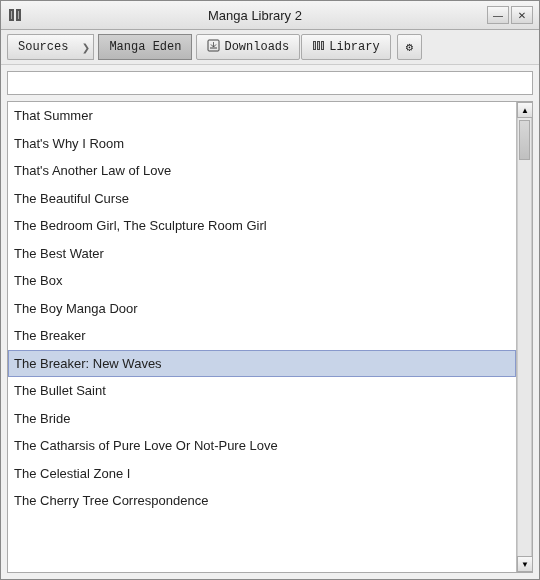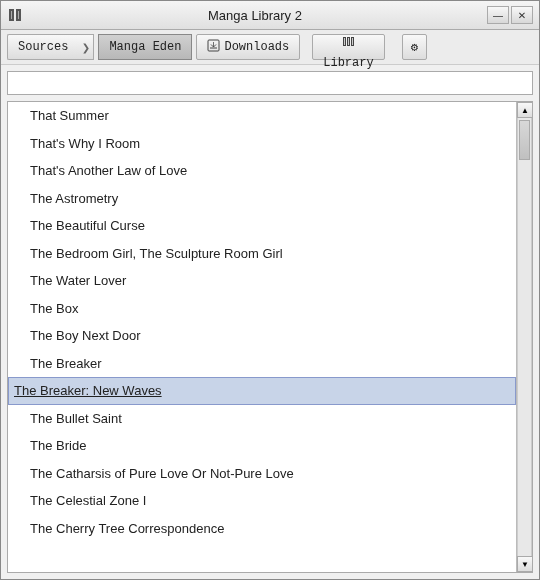--- a/index.html
+++ b/index.html
@@ -116,27 +116,26 @@
       display: flex;
       align-items: center;
       justify-content: center;
       font-size: 10px;
       color: #666;
       margin-right: 4px;
     }
 
     .btn-downloads {
       border-radius: 2px;
-      margin-right: 12px;
+      margin-right: 1px;
     }
 
     .btn-library {
       border-radius: 2px;
-      margin-right: 17px;
-      flex-direction: column;
+      margin-right: 6px;
     }
 
     .btn-settings {
       border-radius: 2px;
       padding: 0 8px;
     }
 
     .separator {
       width: 4px;
     }
@@ -180,33 +179,32 @@
       flex: 1;
       overflow-y: auto;
       overflow-x: hidden;
     }
 
     .list-items::-webkit-scrollbar {
       display: none;
     }
 
     .list-item {
-      padding: 4px 22px;
+      padding: 4px 6px;
       font-size: 13px;
       color: #222;
       cursor: pointer;
       border-bottom: none;
       line-height: 1.5;
     }
 
     .list-item.selected {
       background: #c8d4e8;
       border: 1px solid #8899cc;
       padding: 3px 5px;
-      text-decoration: underline;
     }
 
     .scrollbar-track {
       width: 16px;
       background: #f0f0f0;
       border-left: 1px solid #bbb;
       display: flex;
       flex-direction: column;
       flex-shrink: 0;
     }
@@ -313,26 +311,25 @@
   <div class="content-area">
     <div class="search-bar">
       <input class="search-input" type="text" style="">
     </div>
 
     <div class="list-container">
       <div class="list-items" id="list-items">
       <div class="list-item">That Summer</div>
           <div class="list-item">That's Why I Room</div>
           <div class="list-item">That's Another Law of Love</div>
-          <div class="list-item">The Astrometry</div>
           <div class="list-item">The Beautiful Curse</div>
           <div class="list-item">The Bedroom Girl, The Sculpture Room Girl</div>
-          <div class="list-item">The Water Lover</div>
+          <div class="list-item">The Best Water</div>
           <div class="list-item">The Box</div>
-          <div class="list-item">The Boy Next Door</div>
+          <div class="list-item">The Boy Manga Door</div>
           <div class="list-item">The Breaker</div>
           <div class="list-item selected">The Breaker: New Waves</div>
           <div class="list-item">The Bullet Saint</div>
           <div class="list-item">The Bride</div>
           <div class="list-item">The Catharsis of Pure Love Or Not-Pure Love</div>
           <div class="list-item">The Celestial Zone I</div>
           <div class="list-item">The Cherry Tree Correspondence</div>
         </div>
       <div class="scrollbar-track">
         <div class="scrollbar-up">▲</div>

